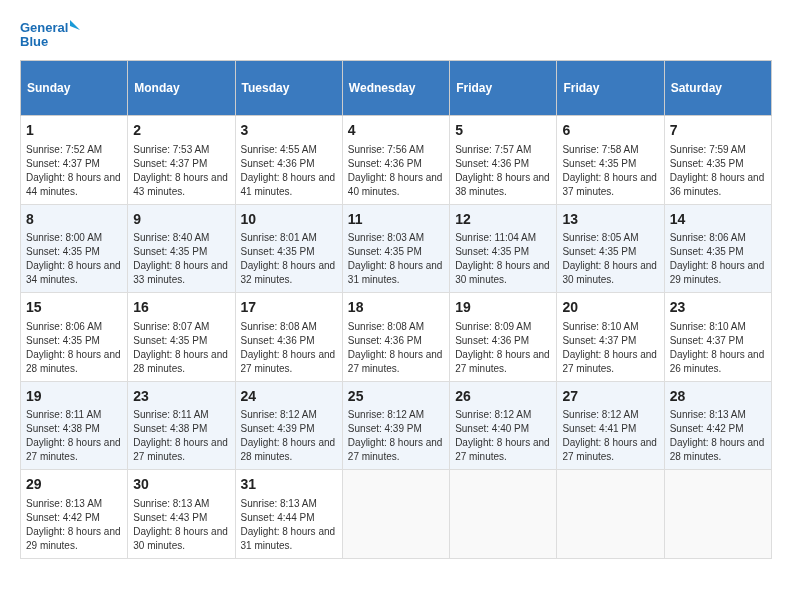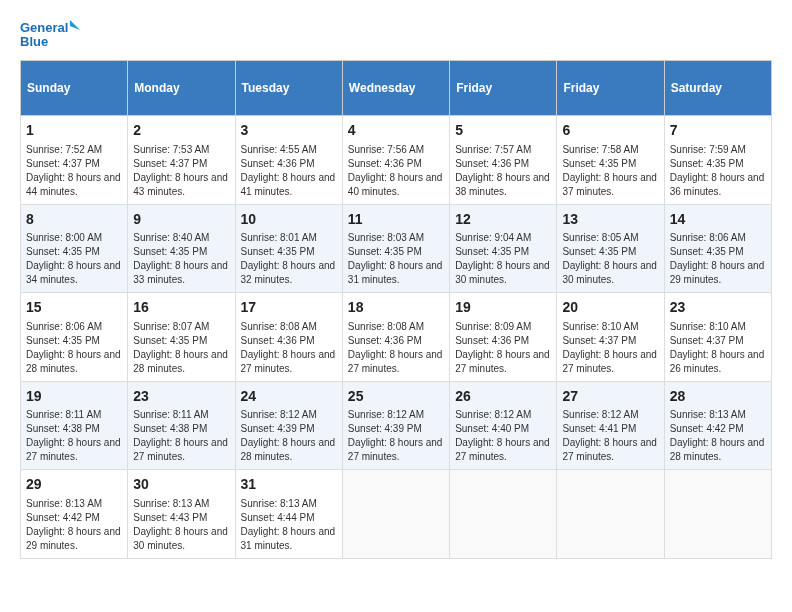--- a/index.html
+++ b/index.html
@@ -167,21 +167,21 @@
         <span>Daylight: 8 hours and 32 minutes.</span>
       </td>
         <td>
         <span class="day-num">11</span>
         <span>Sunrise: 8:03 AM</span><br>
         <span>Sunset: 4:35 PM</span><br>
         <span>Daylight: 8 hours and 31 minutes.</span>
       </td>
         <td>
         <span class="day-num">12</span>
-        <span>Sunrise: 9:04 AM</span><br>
+        <span>Sunrise: 11:04 AM</span><br>
         <span>Sunset: 4:35 PM</span><br>
         <span>Daylight: 8 hours and 30 minutes.</span>
       </td>
         <td>
         <span class="day-num">13</span>
         <span>Sunrise: 8:05 AM</span><br>
         <span>Sunset: 4:35 PM</span><br>
         <span>Daylight: 8 hours and 30 minutes.</span>
       </td>
         <td>

